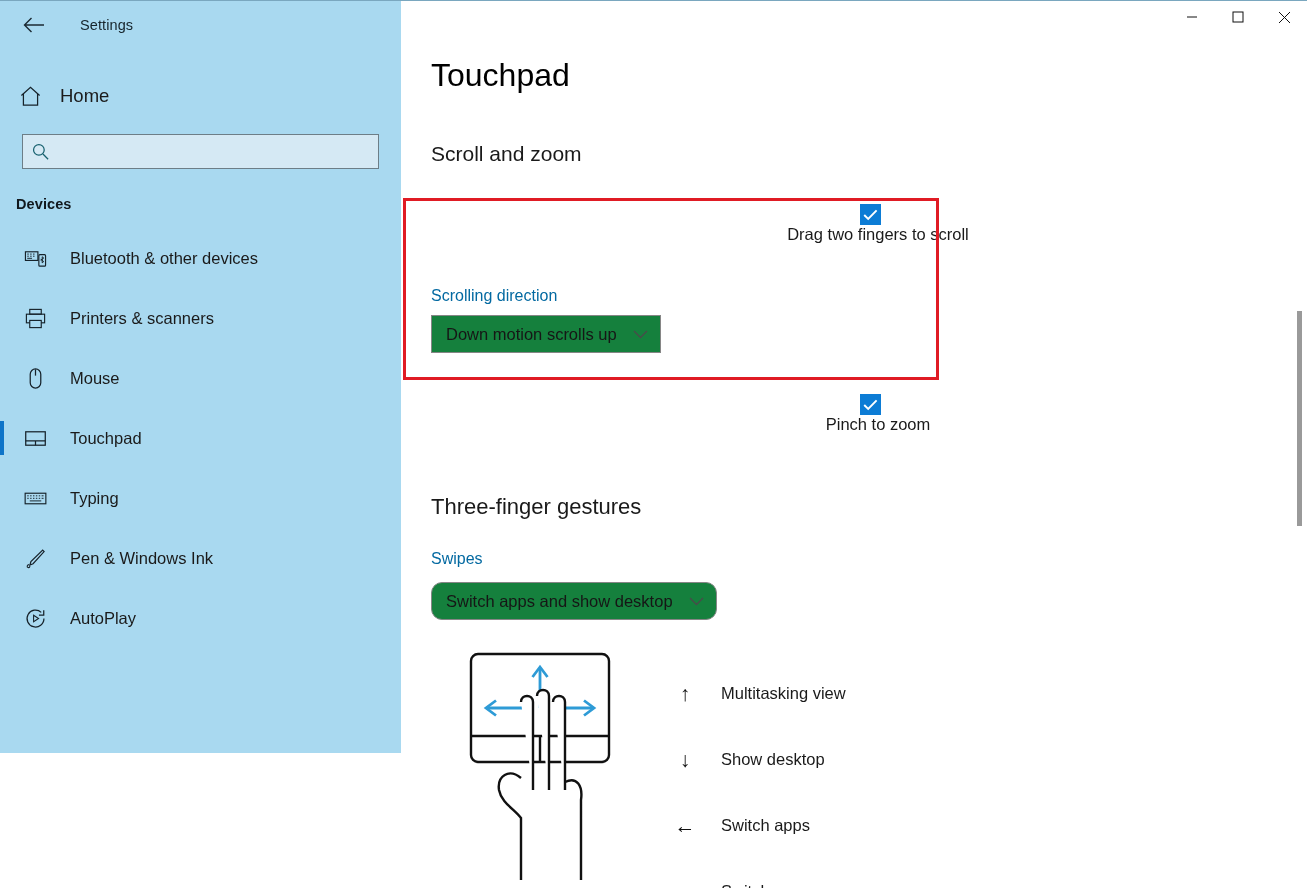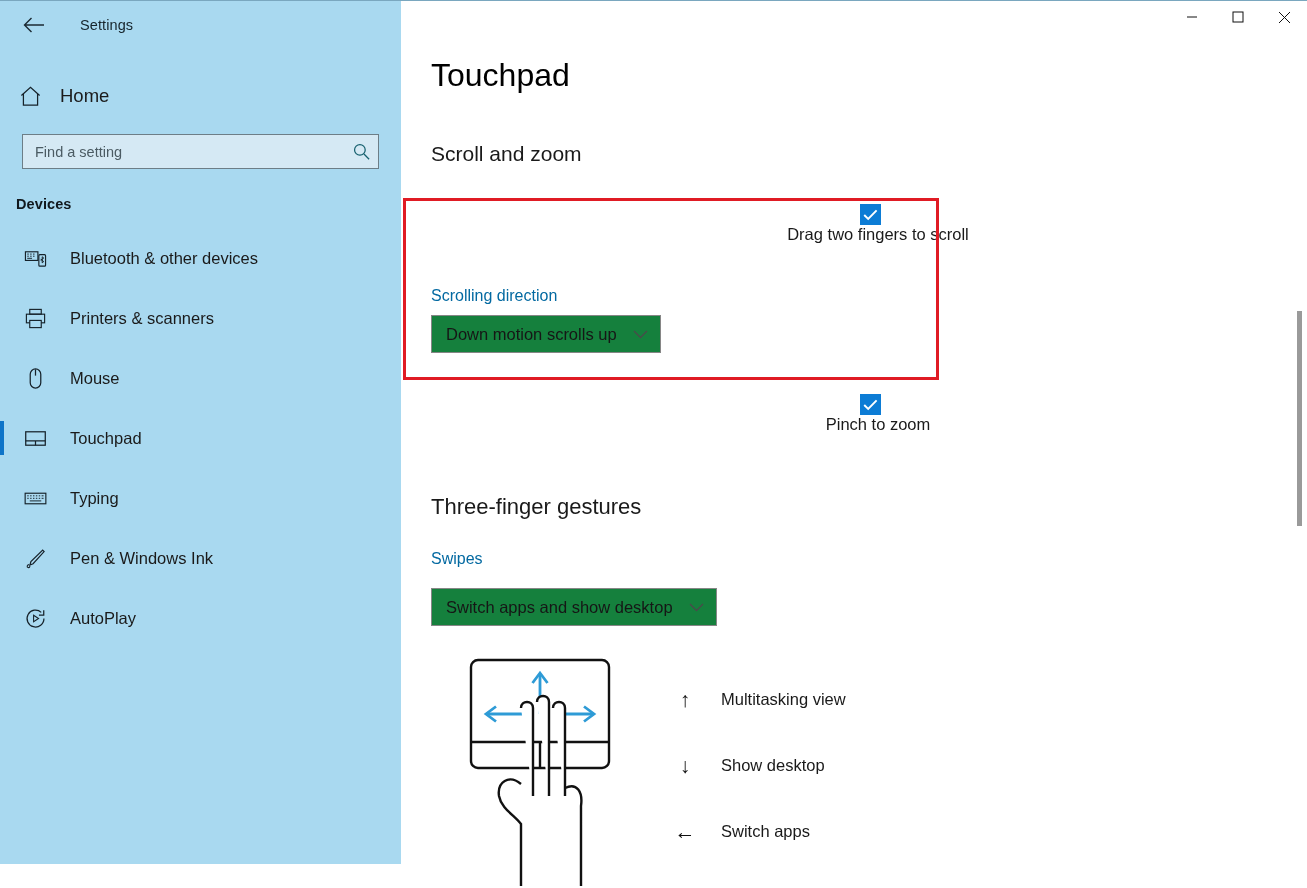--- a/index.html
+++ b/index.html
@@ -20,21 +20,21 @@
     height: 888px;
     display: flex;
     background: #ffffff;
     box-sizing: border-box;
     border-top: 1px solid #7aa7bf;
   }
 
   
   .sidebar {
     width: 401px;
-    height: 863px;
+    height: 752px;
     background: #a9d9f0;
     position: relative;
     flex: 0 0 401px;
     box-sizing: border-box;
   }
   .titlebar-left {
     height: 48px;
     display: flex;
     align-items: center;
     padding-left: 14px;
@@ -307,21 +307,20 @@
       <div class="home-icon">
         <svg width="23" height="23" viewBox="0 0 24 24">
           <path d="M2.5 11 L12 2.5 L21.5 11" stroke="#16222a" stroke-width="1.3" fill="none"></path>
           <path d="M4.6 9.2 L4.6 21 L19.4 21 L19.4 9.2" stroke="#16222a" stroke-width="1.3" fill="none"></path>
         </svg>
       </div>
       <div class="home-label">Home</div>
     </div>
 
     <div class="search-wrap">
-      <input class="search-input" type="text" placeholder="Find a setting" style="">
       <div class="search-icon-btn">
         <svg width="19" height="19" viewBox="0 0 20 20">
           <circle cx="8.3" cy="8.3" r="5.6" stroke="#16606e" stroke-width="1.3" fill="none"></circle>
           <path d="M12.6 12.6 L18 18.2" stroke="#16606e" stroke-width="1.3" fill="none"></path>
         </svg>
       </div>
     </div>
 
     <div class="section-label">Devices</div>
 
@@ -464,21 +463,21 @@
             <path d="M1.2 6 L5.2 10 L13.6 1.4" stroke="#ffffff" stroke-width="1.9" fill="none"></path>
           </svg>
         </div>
         <div class="cb-label">Pinch to zoom</div>
       </div>
 
       <h2 class="group-title" style="margin-top:62px; font-size:22px;">Three-finger gestures</h2>
 
       <div class="field-label" style="margin-top:32px;">Swipes</div>
 
-      <div class="dropdown" style="margin-top:20px;">
+      <div class="dropdown" style="margin-top:14px;border-radius:11px;">
         <span class="dropdown-value">Switch apps and show desktop</span>
         <span class="dropdown-chevron">
           <svg width="15" height="9" viewBox="0 0 15 9">
             <path d="M1 1 L7.5 7.5 L14 1" stroke="#4a4a4a" stroke-width="1.3" fill="none"></path>
           </svg>
         </span>
       </div>
 
       <div style="display:flex; align-items:flex-start; margin-top:30px;">
 

